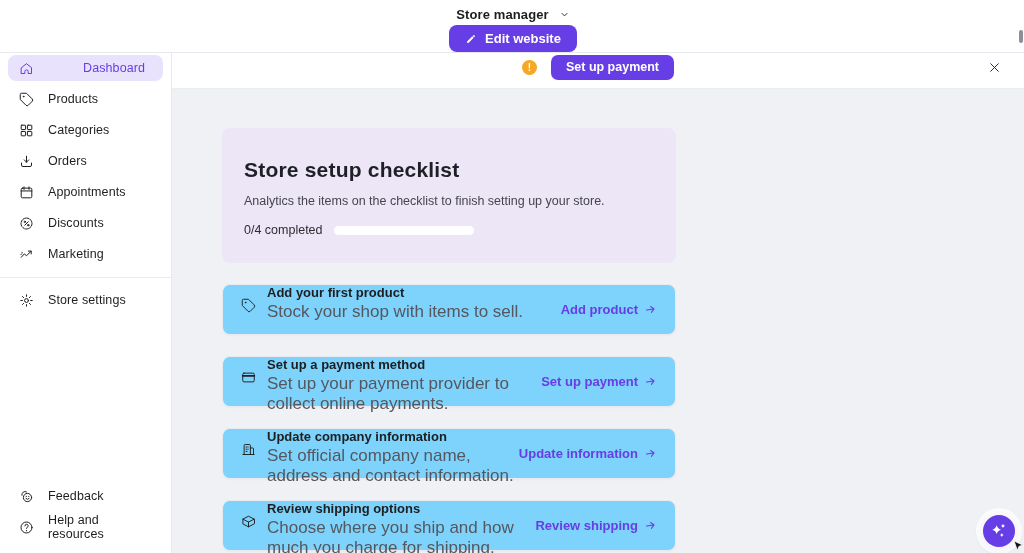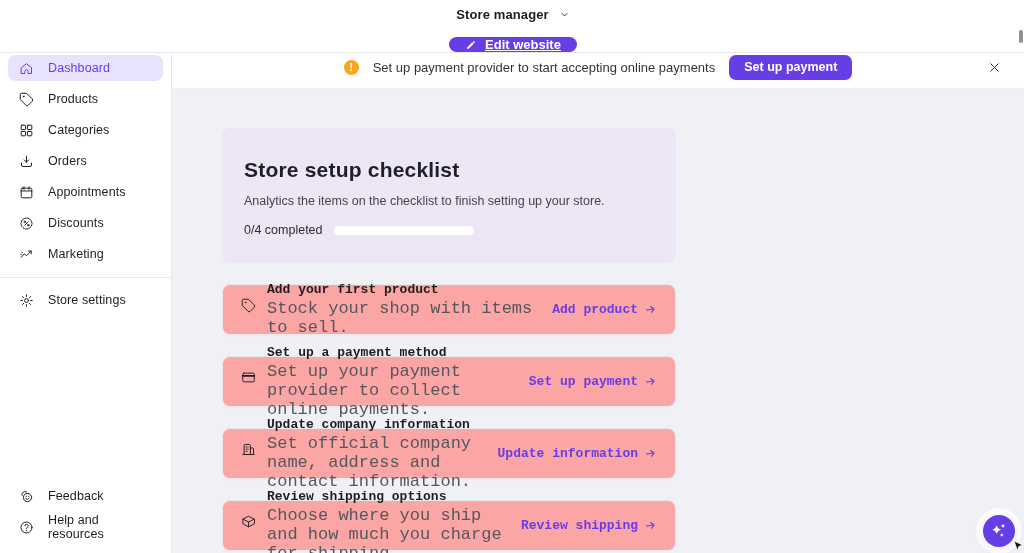--- a/index.html
+++ b/index.html
@@ -10,34 +10,34 @@
   
   .topbar { position:absolute; top:7px; left:0; right:0; height:46px; background:#fff;
             border-bottom:1px solid #e8e9f0; display:flex; align-items:center;
             justify-content:space-between; padding:0 28px 0 30px; z-index:5;flex-direction:column; }
   .workspace { display:flex; align-items:center; gap:10px; cursor:pointer; }
   .workspace-label { font-size:13px; font-weight:600; color:#1d1e20; letter-spacing:.1px; }
   .chev { width:11px; height:11px; stroke:#1d1e20; stroke-width:2; fill:none; }
   .btn-primary { background:#673de6; color:#fff; border:none; border-radius:8px;
                  font-family:"Liberation Sans",sans-serif; font-weight:700; font-size:13px;
                  display:inline-flex; align-items:center; gap:8px; cursor:pointer; }
-  .edit-btn { height:15px; padding:0 16px;text-decoration:underline; }
+  .edit-btn { height:27px; padding:0 16px; }
   .pencil { width:12px; height:12px; fill:#fff; }
 
   
   .sidebar { position:absolute; top:46px; left:0; bottom:0; width:172px; background:#fff;
              border-right:1px solid #e8e9f0; display:flex; flex-direction:column; }
   .nav { padding:9px 8px 0 8px; }
   .nav-item { display:flex; align-items:center; height:26px; margin-bottom:5px; border-radius:8px;
               padding:0 10px; cursor:pointer; color:#1d1e20; }
   .nav-item .ic { width:16px; height:16px; flex:0 0 16px; display:flex; align-items:center; justify-content:center; }
   .nav-item .ic svg { width:15px; height:15px; stroke:currentColor; stroke-width:1.6; fill:none;
                       stroke-linecap:round; stroke-linejoin:round; }
   .nav-item .lbl { margin-left:14px; font-size:12.5px; letter-spacing:.1px; }
-  .nav-item.active { background:#e9e2fc; color:#673de6; }
+  .nav-item.active { background:#e9e2fc; color:#673de6;gap:35px; }
   .nav-item.active .lbl { font-weight:500; }
   .side-divider { height:1px; background:#e8e9f0; margin:5px 0 9px 0; }
   .sidebar-footer { margin-top:auto; padding:0 8px 8px 8px; }
 
   
   .main { position:absolute; top:46px; left:172px; right:0; bottom:0; background:#f0f1f5; }
   .banner { position:relative; height:43px; background:#fff; border-bottom:1px solid #ecedf2;
             display:flex; align-items:center; justify-content:center; gap:14px; }
   .warn-badge { width:15px; height:15px; border-radius:50%; background:#f6a723; color:#fff;
                 font-size:10px; font-weight:700; display:flex; align-items:center; justify-content:center;
@@ -53,23 +53,23 @@
   .col { width:454px; }
 
   .checklist-header { background:#ece6f6; border-radius:8px; padding:30px 22px 26px 22px; margin-bottom:21px; }
   .checklist-title { font-size:21px; font-weight:700; color:#1f2026; letter-spacing:.2px; }
   .checklist-sub { font-size:12.5px; color:#45464d; margin-top:12px; }
   .progress-row { display:flex; align-items:center; margin-top:15px; }
   .progress-label { font-size:12.5px; color:#2c2d33; }
   .progress-track { width:140px; height:9px; background:#fff; border-radius:5px; margin-left:11px; overflow:hidden; }
   .progress-fill { height:100%; background:#673de6; border-radius:5px; width:0; }
 
-  .task-card { background:#fca5a5; border:1px solid #e9eaf0; border-radius:8px; height:51px;
-               display:flex; align-items:center; padding:0 18px; margin-bottom:21px;
-               box-shadow:0 1px 2px rgba(30,30,60,.03);font-family:Liberation Mono, monospace; }
+  .task-card { background:#7dd3fc; border:1px solid #e9eaf0; border-radius:8px; height:51px;
+               display:flex; padding:0 18px; margin-bottom:21px;
+               box-shadow:0 1px 2px rgba(30,30,60,.03); }
   .task-ic { width:15px; height:15px; flex:0 0 15px; color:#1d1e20; align-self:flex-start; margin-top:13px; }
   .task-ic svg { width:15px; height:15px; stroke:currentColor; stroke-width:1.5; fill:none;
                  stroke-linecap:round; stroke-linejoin:round; }
   .task-text { margin-left:11px; display:flex; flex-direction:column; gap:2px; }
   .task-title { font-size:13px; font-weight:700; color:#1d1e20; }
   .task-desc { font-size:17px; color:#55575e; }
   .task-action { margin-left:auto; display:flex; align-items:center; gap:6px; color:#673de6;
                  font-size:13px; font-weight:700; cursor:pointer; white-space:nowrap; }
   .task-action svg { width:13px; height:13px; stroke:#673de6; stroke-width:2; fill:none;
                      stroke-linecap:round; stroke-linejoin:round; transform:rotate(-8deg); }
@@ -206,21 +206,20 @@
             </svg>
         </span>
         <span class="lbl">Help and resources</span>
       </div>
     </div>
   </aside>
 
   <main class="main">
     <div class="banner">
       <span class="warn-badge">!</span>
-      <span class="banner-msg">Set up payment provider to start accepting online payments</span>
       <button class="btn-primary banner-btn">Set up payment</button>
       <button class="banner-close">
         <svg viewBox="0 0 24 24">
             <path d="M5 5l14 14M19 5L5 19"></path>
           </svg>
       </button>
     </div>
 
     <div class="content">
       <div class="col">

